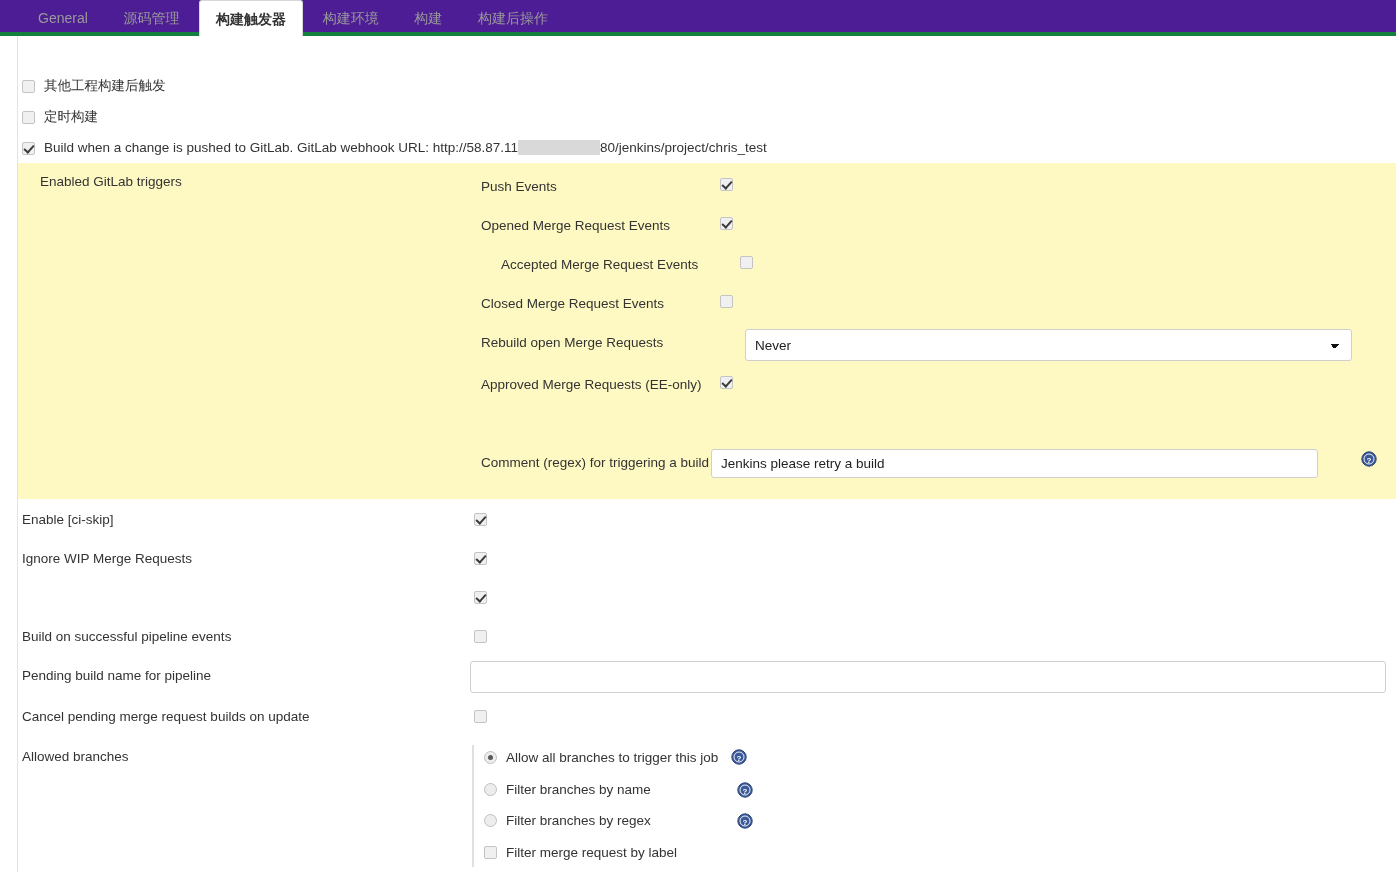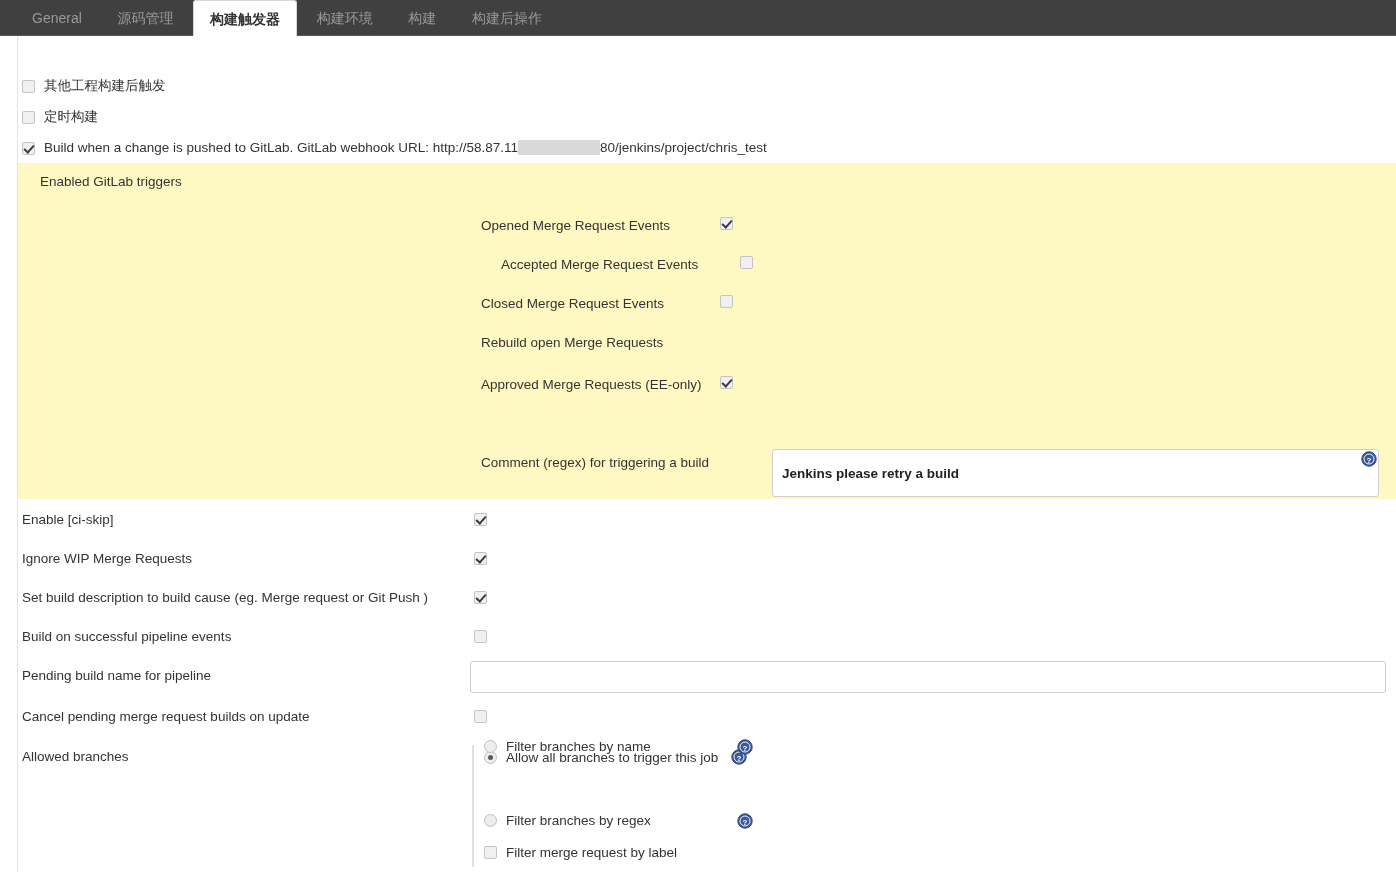--- a/index.html
+++ b/index.html
@@ -13,23 +13,23 @@
     font-family: "Liberation Sans", sans-serif;
     font-size: 13px;
     color: #333333;
     overflow: hidden;
   }
 
   
   .tabbar {
     position: relative;
     height: 36px;
-    background: #404040;
-    border-bottom: 1px solid #15803d;
-    padding-left: 16px;
+    background: #4c1d95;
+    border-bottom: 4px solid #15803d;
+    padding-left: 22px;
     box-sizing: border-box;
     white-space: nowrap;
   }
   .tab {
     display: inline-block;
     height: 36px;
     line-height: 36px;
     padding: 0 16px;
     font-size: 14px;
     color: #999999;
@@ -260,67 +260,70 @@
   </div>
 
   <div class="toprow" style="top:102px;">
     <span class="cb checked"></span><span class="txt">Build when a change is pushed to GitLab. GitLab webhook URL: http://58.87.11</span><span class="redact"></span><span class="txt">80/jenkins/project/chris_test</span>
   </div>
 
   <div class="panel">
     <div class="panel-label">Enabled GitLab triggers</div>
   </div>
 
+  <div class="trow" style="top:140px;">
+    <span class="tlabel">Push Events</span><span class="cb checked"></span>
+  </div>
 
   <div class="trow" style="top:179px;text-decoration:underline;">
     <span class="tlabel">Opened Merge Request Events</span><span class="cb checked"></span>
   </div>
 
   <div class="trow" style="top:218px;margin-left:20px;">
     <span class="tlabel">Accepted Merge Request Events</span><span class="cb"></span>
   </div>
 
   <div class="trow" style="top:257px;">
     <span class="tlabel">Closed Merge Request Events</span><span class="cb"></span>
   </div>
 
   <div class="trow" style="top:296px;">
     <span class="tlabel">Rebuild open Merge Requests</span>
   </div>
+  <select class="txtinput" style="left:745px; top:293px; width:607px; height:32px;">
+    <option>Never</option>
+  </select>
 
   <div class="trow" style="top:338px;">
     <span class="tlabel">Approved Merge Requests (EE-only)</span><span class="cb checked"></span>
   </div>
 
 
   <div class="trow" style="top:416px;">
     <span class="tlabel">Comment (regex) for triggering a build</span>
   </div>
-  <input class="txtinput" type="text" style="left: 772px; top: 413px; width: 607px; height: 48px; font-weight: bold;" value="Jenkins please retry a build">
+  <input class="txtinput" type="text" style="left: 711px; top: 413px; width: 607px; height: 29px;" value="Jenkins please retry a build">
   <span class="help" style="position:absolute; left:1361px; top:415px;">
     <svg width="16" height="16" viewBox="0 0 16 16" xmlns="http://www.w3.org/2000/svg">
       <circle cx="8" cy="8" r="7.2" fill="#3b5998" stroke="#2c4578" stroke-width="1"></circle>
       <circle cx="8" cy="8" r="5" fill="none" stroke="#ffffff" stroke-width="0.9"></circle>
       <text x="8" y="11.6" font-family="Liberation Sans, sans-serif" font-size="8" font-weight="bold" fill="#ffffff" text-anchor="middle">?</text>
     </svg>
   </span>
 
   <div class="frow" style="top:473px;">
     <span>Enable [ci-skip]</span>
   </div>
   <span class="cb checked" style="position:absolute; left:474px; top:477px;"></span>
 
   <div class="frow" style="top:512px;">
     <span>Ignore WIP Merge Requests</span>
   </div>
   <span class="cb checked" style="position:absolute; left:474px; top:516px;"></span>
 
-  <div class="frow" style="top:551px;">
-    <span>Set build description to build cause (eg. Merge request or Git Push )</span>
-  </div>
   <span class="cb checked" style="position:absolute; left:474px; top:555px;"></span>
 
   <div class="frow" style="top:590px;">
     <span>Build on successful pipeline events</span>
   </div>
   <span class="cb" style="position:absolute; left:474px; top:594px;"></span>
 
   <div class="frow" style="top:629px;">
     <span>Pending build name for pipeline</span>
   </div>
@@ -340,21 +343,21 @@
     <span class="radio selected"></span><span class="btxt">Allow all branches to trigger this job</span>
     <span class="help" style="margin-left:9px;">
       <svg width="16" height="16" viewBox="0 0 16 16" xmlns="http://www.w3.org/2000/svg">
         <circle cx="8" cy="8" r="7.2" fill="#3b5998" stroke="#2c4578" stroke-width="1"></circle>
         <circle cx="8" cy="8" r="5" fill="none" stroke="#ffffff" stroke-width="0.9"></circle>
         <text x="8" y="11.6" font-family="Liberation Sans, sans-serif" font-size="8" font-weight="bold" fill="#ffffff" text-anchor="middle">?</text>
       </svg>
     </span>
   </div>
 
-  <div class="brow" style="top:700px;">
+  <div class="brow" style="top:743px;">
     <span class="radio"></span><span class="btxt">Filter branches by name</span>
     <span class="help" style="position:absolute; left:253px; top:3px;">
       <svg width="16" height="16" viewBox="0 0 16 16" xmlns="http://www.w3.org/2000/svg">
         <circle cx="8" cy="8" r="7.2" fill="#3b5998" stroke="#2c4578" stroke-width="1"></circle>
         <circle cx="8" cy="8" r="5" fill="none" stroke="#ffffff" stroke-width="0.9"></circle>
         <text x="8" y="11.6" font-family="Liberation Sans, sans-serif" font-size="8" font-weight="bold" fill="#ffffff" text-anchor="middle">?</text>
       </svg>
     </span>
   </div>
 

